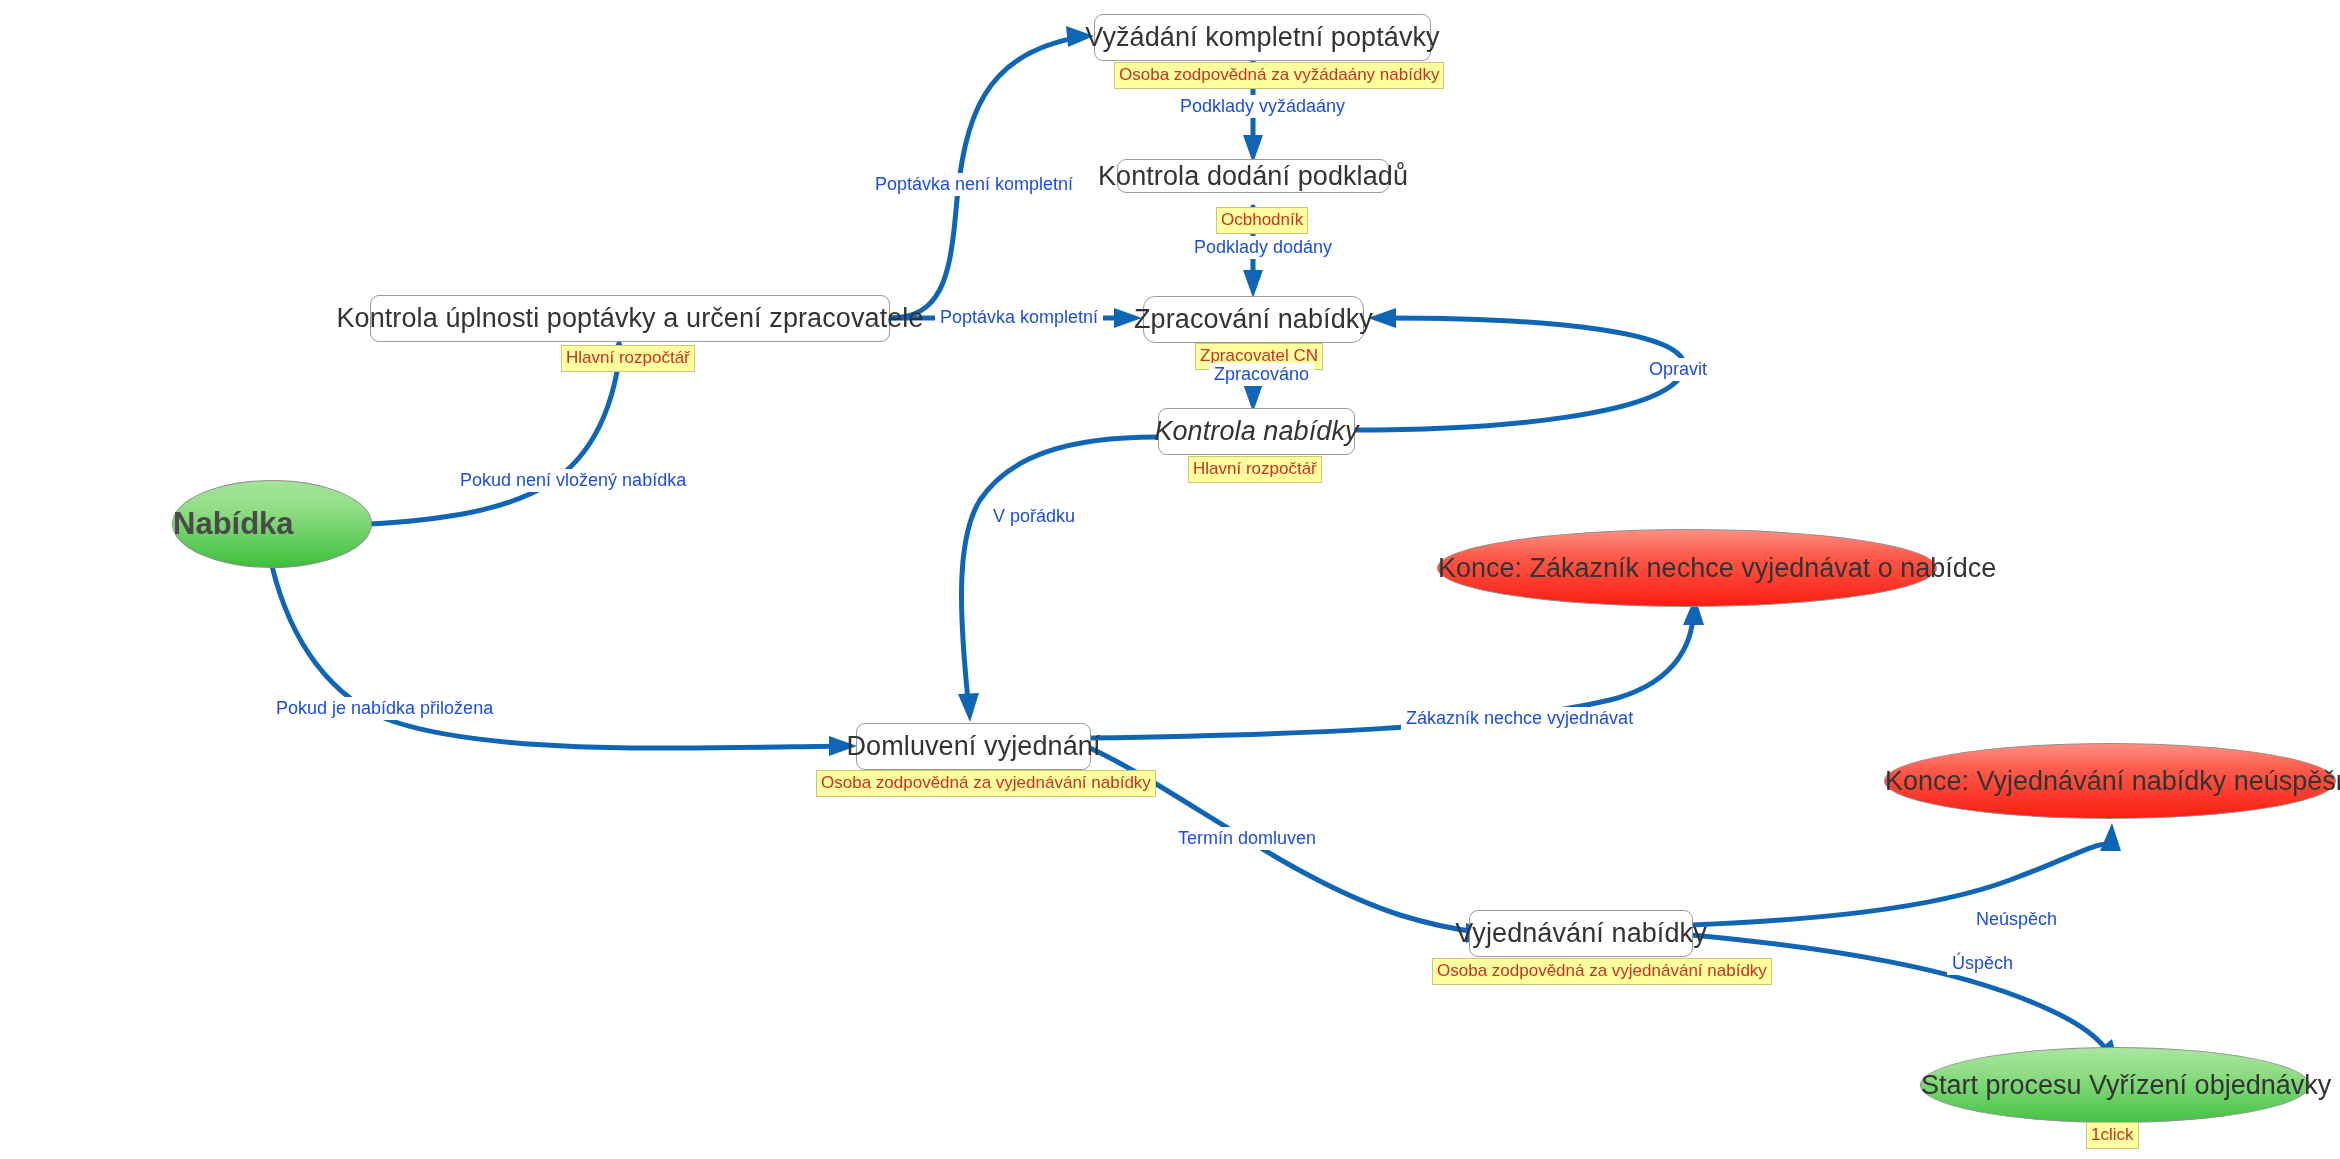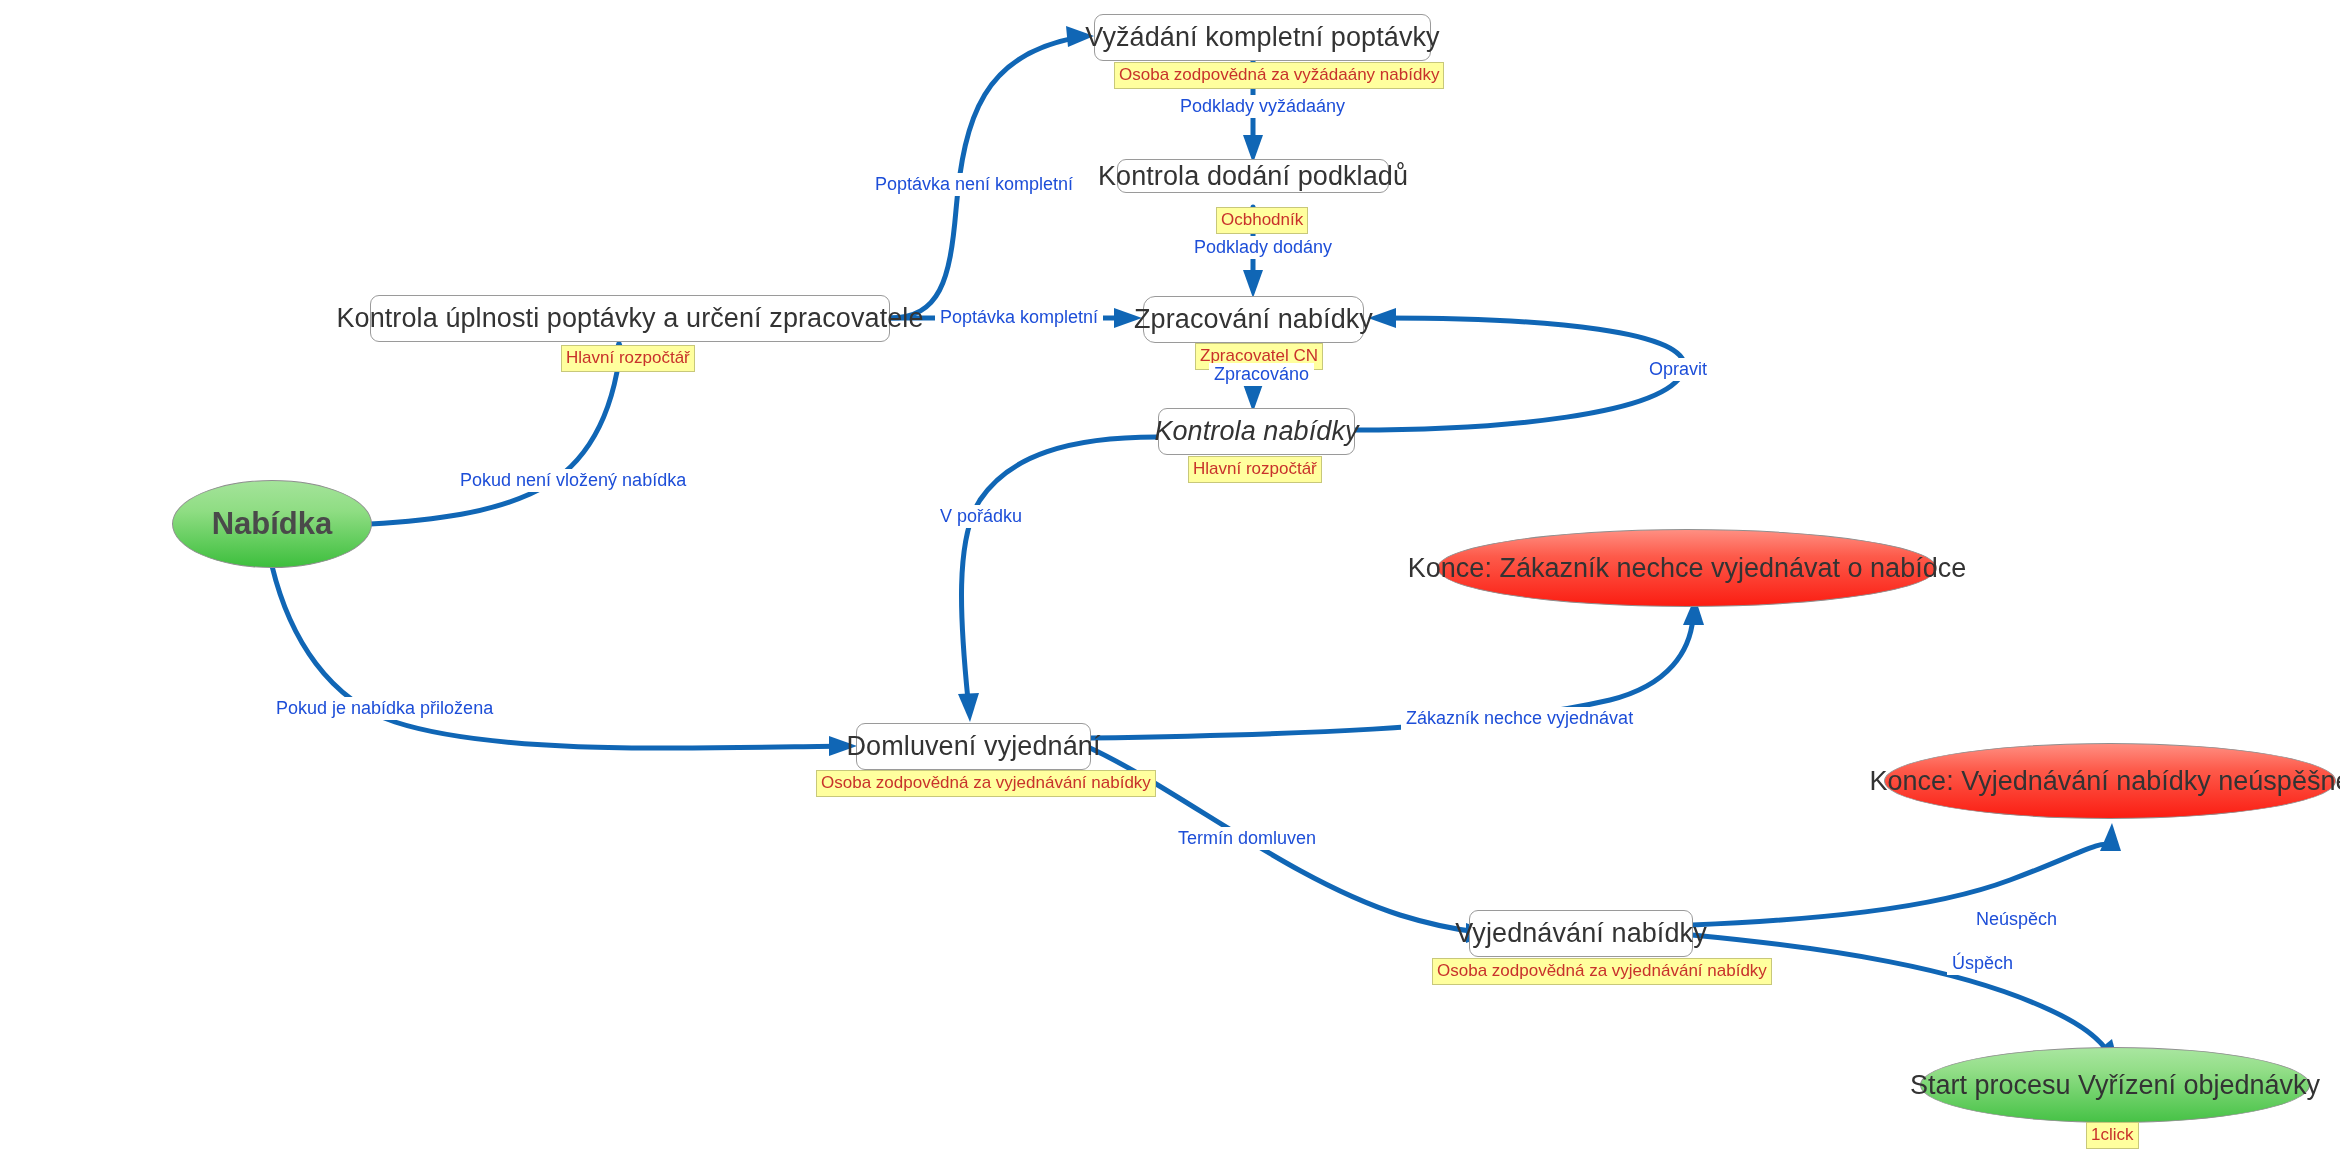--- a/index.html
+++ b/index.html
@@ -53,21 +53,20 @@
     padding: 0 12px;
     letter-spacing: 0.1px;
   }
   
   .node-ellipse {
     position: absolute;
     box-sizing: border-box;
     border-radius: 50%;
     display: flex;
     align-items: center;
-    justify-content: center;
     white-space: nowrap;
     color: #3b3b3b;
     border: 1.5px solid #8f8f8f;
   }
   .node-ellipse.start-main {
     background: linear-gradient(to bottom, #a4e39a 0%, #8fdd83 35%, #3dbf3d 100%);
     font-size: 31px;
     font-weight: bold;
     color: #4a4a4a;
   }
@@ -244,21 +243,21 @@
   </div>
 
   <div class="edge-label" style="left:1209px; top:363px;">
     <span>Zpracováno</span>
   </div>
 
   <div class="edge-label" style="left:1644px; top:358px;">
     <span>Opravit</span>
   </div>
 
-  <div class="edge-label" style="left:935px; top:505px;">
+  <div class="edge-label" style="left:988px; top:505px;">
     <span>V pořádku</span>
   </div>
 
   <div class="edge-label" style="left:1401px; top:707px;">
     <span>Zákazník nechce vyjednávat</span>
   </div>
 
   <div class="edge-label" style="left:1173px; top:827px;">
     <span>Termín domluven</span>
   </div>

